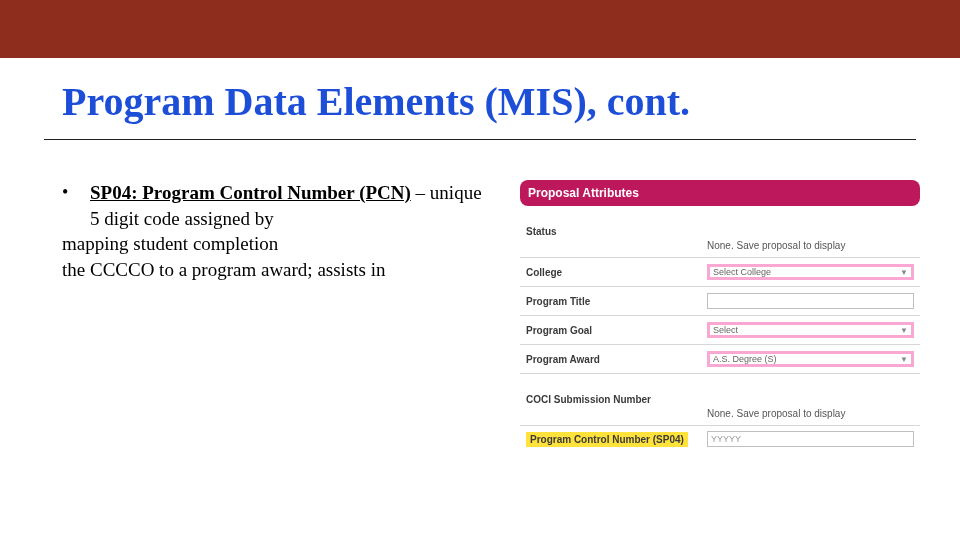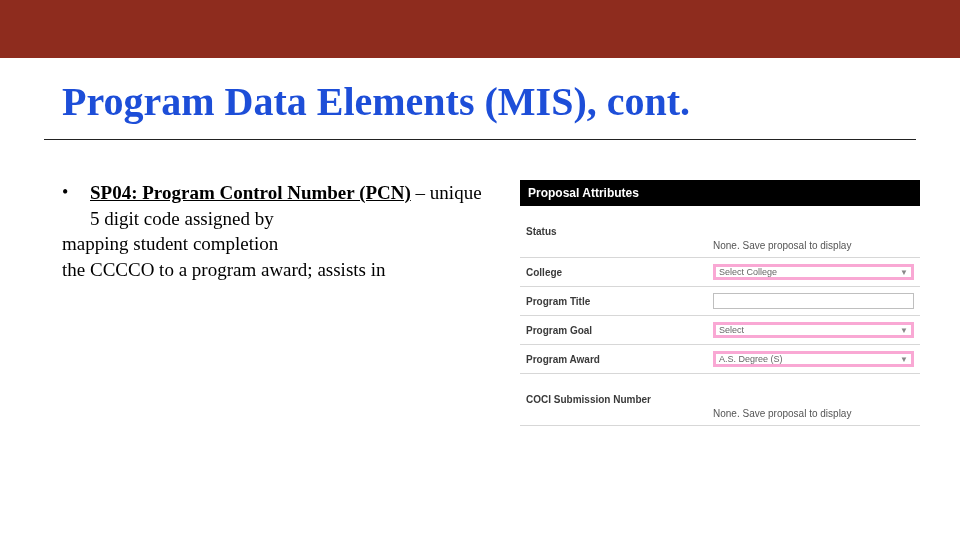--- a/index.html
+++ b/index.html
@@ -8,22 +8,22 @@
   .title { font-size: 40px; font-weight: bold; color: #1d4ed8; padding: 20px 0 8px 62px; letter-spacing: 0px; }
   .divider { border: none; border-top: 1px solid #222; margin: 6px 44px 0 44px; }
   .content { display: flex; padding: 40px 36px 0 62px; }
   .left { width: 420px; font-size: 19px; line-height: 1.35; color: #000; }
   .bullet-row { display: flex; }
   .bullet-dot { width: 28px; flex-shrink: 0; font-size: 18px; }
   .bullet-text .b { font-weight: bold; text-decoration: underline; }
   .bullet-cont { padding-left: 0; }
   .right { margin-left: 38px; width: 400px; }
   .panel { font-family: Arial, Helvetica, sans-serif; font-size: 10px; color: #333; }
-  .panel-header { background: #000000; color: #fff; font-weight: bold; font-size: 12px; padding: 6px 8px; }
-  .prow { display: flex; align-items: center; border-bottom: 1px solid #d7d7d7; padding: 6px 6px; gap: 12px; justify-content: center; }
+  .panel-header { background: #be185d; color: #fff; font-weight: bold; font-size: 12px; padding: 6px 8px; border-radius: 8px; }
+  .prow { display: flex; align-items: center; border-bottom: 1px solid #d7d7d7; padding: 6px 6px; gap: 6px; justify-content: center; }
   .plabel { width: 175px; font-weight: bold; color: #3a3a3a; font-size: 10px; }
   .pval { flex: 1; color: #555; font-size: 10px; margin-top: 28px; }
   .pinput { flex: 1; height: 16px; border: 1px solid #bfbfbf; background: #fff; }
   .psel { flex: 1; height: 16px; border: 3px solid #f9a8d4; background: #fff; font-size: 9px; color: #666; padding: 0 3px; display: flex; align-items: center; justify-content: space-between; }
   .psel .chev { font-size: 8px; color: #888; }
   .hl { background: #ffe23b; padding: 2px 4px; font-weight: bold; display: inline-block; }
   .hl-row { border-bottom: none; padding: 5px 6px; }
   .hl-input { flex: 1; height: 16px; border: 1px solid #bfbfbf; background: #fff; font-size: 9px; color: #999; padding: 0 3px; display: flex; align-items: center; }
 </style>
 </head>
@@ -82,16 +82,22 @@
           <span>A.S. Degree (S)</span>
           <span class="chev">▼</span>
         </div>
       </div>
 
       <div class="prow">
         <div class="plabel">COCI Submission Number</div>
         <div class="pval">None. Save proposal to display</div>
       </div>
 
+      <div class="prow hl-row">
+        <div class="plabel"><span class="hl">Program Control Number (SP04)</span></div>
+        <div class="hl-input">
+          <span>YYYYY</span>
+        </div>
+      </div>
 
     </div>
   </div>
 </div>
 
 </body></html>

